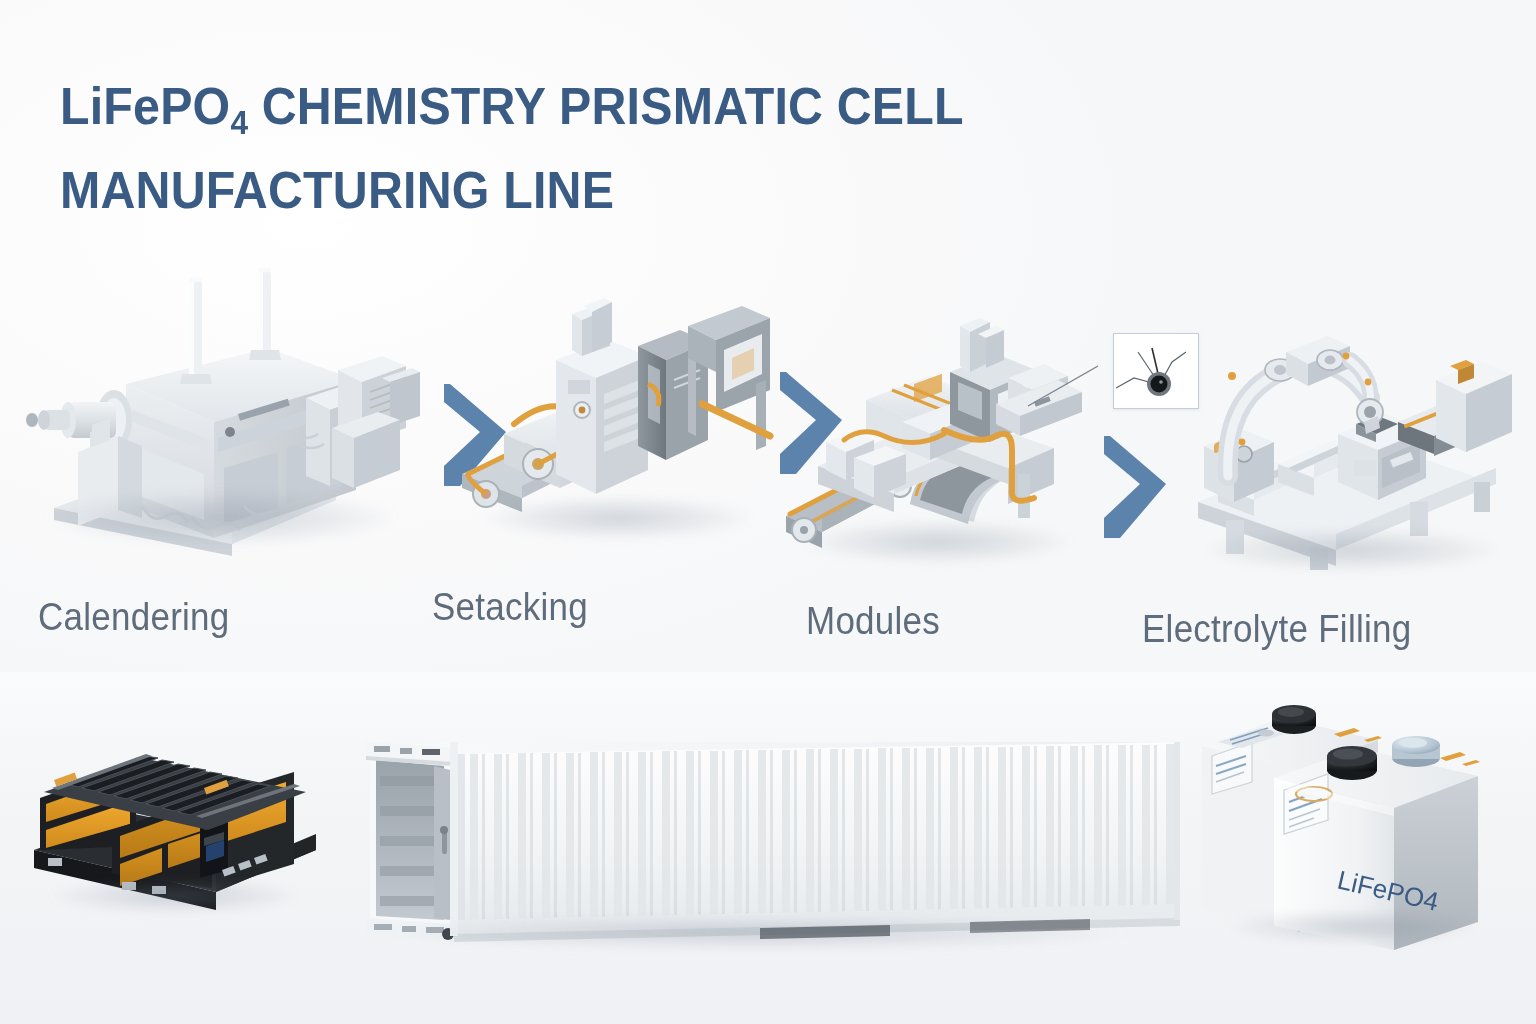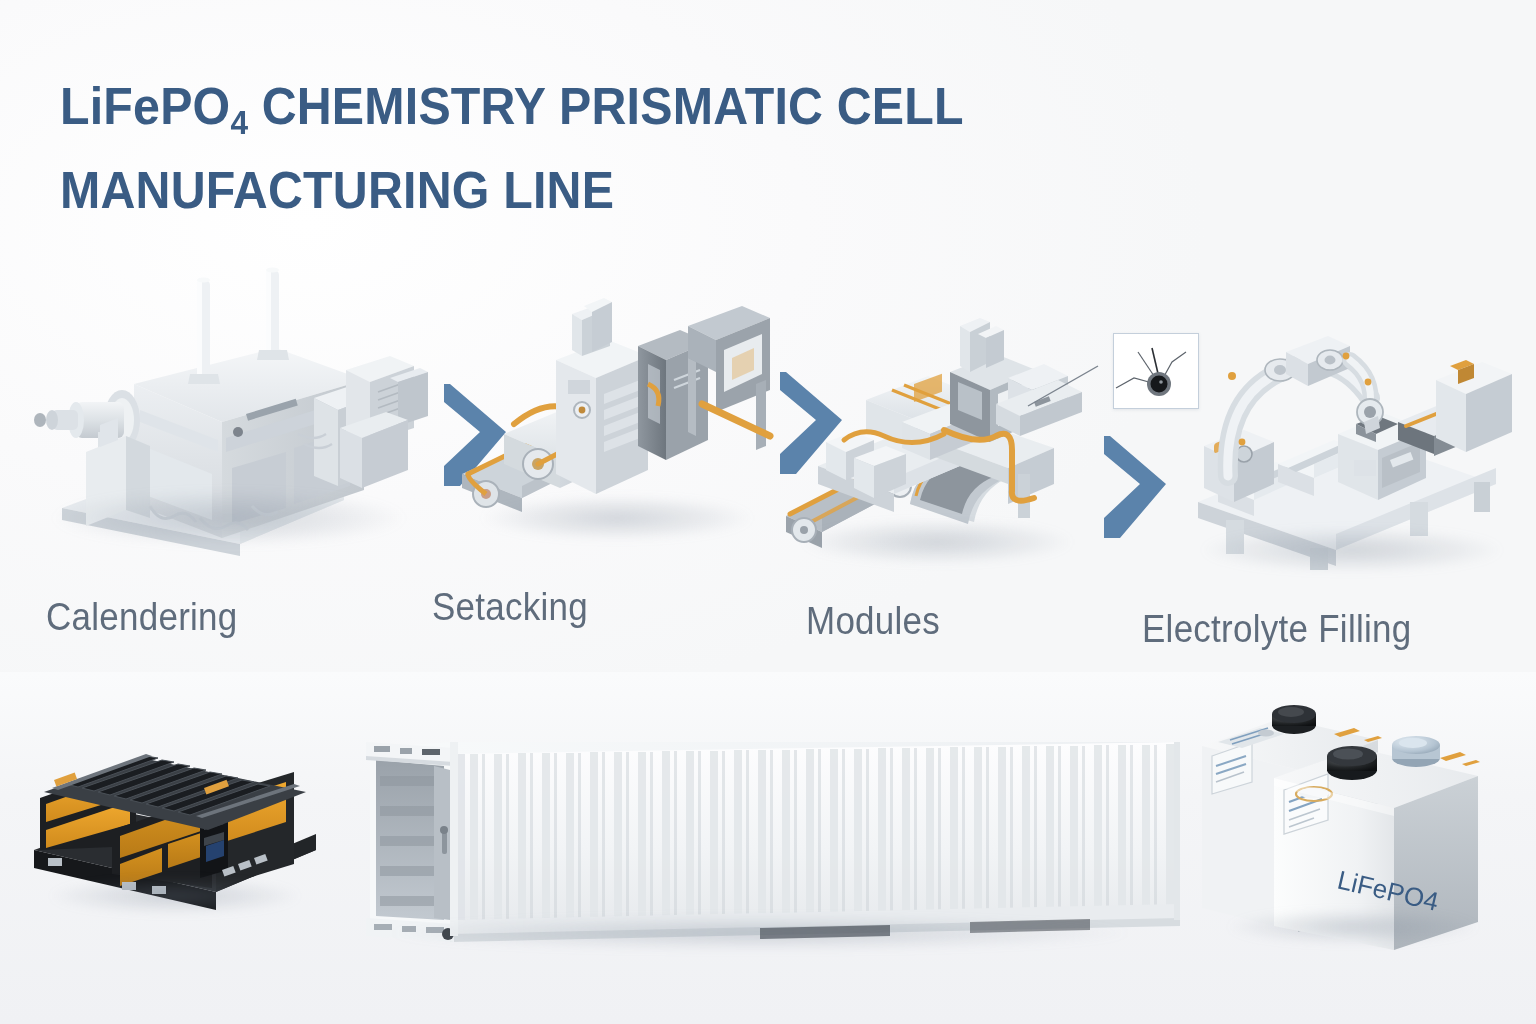--- a/index.html
+++ b/index.html
@@ -72,21 +72,21 @@
   svg { display:block; }
 </style>
 </head>
 <body>
 
 <div id="poster">
   <div id="bottomband"></div>
 
   <h1 id="title"><span>LiFePO</span><span class="sub">4</span><span> CHEMISTRY PRISMATIC CELL</span><br><span>MANUFACTURING LINE</span></h1>
 
-  <div class="stage" style="left:14px;top:262px;width:420px;height:300px;text-decoration:underline;">
+  <div class="stage" style="left:6px;top:262px;width:420px;height:300px;text-decoration:underline;">
     <div class="mshadow" style="left:40px;top:228px;width:350px;height:56px;"></div>
     <svg width="420" height="300" viewBox="0 0 420 300">
       <defs>
         <linearGradient id="g1top" x1="0" y1="0" x2="0" y2="1">
           <stop offset="0" stop-color="#f4f6f8"></stop>
             <stop offset="1" stop-color="#e2e6ea"></stop>
         </linearGradient>
         <linearGradient id="g1side" x1="0" y1="0" x2="1" y2="0">
           <stop offset="0" stop-color="#d5dade"></stop>
             <stop offset="1" stop-color="#c2c8ce"></stop>

